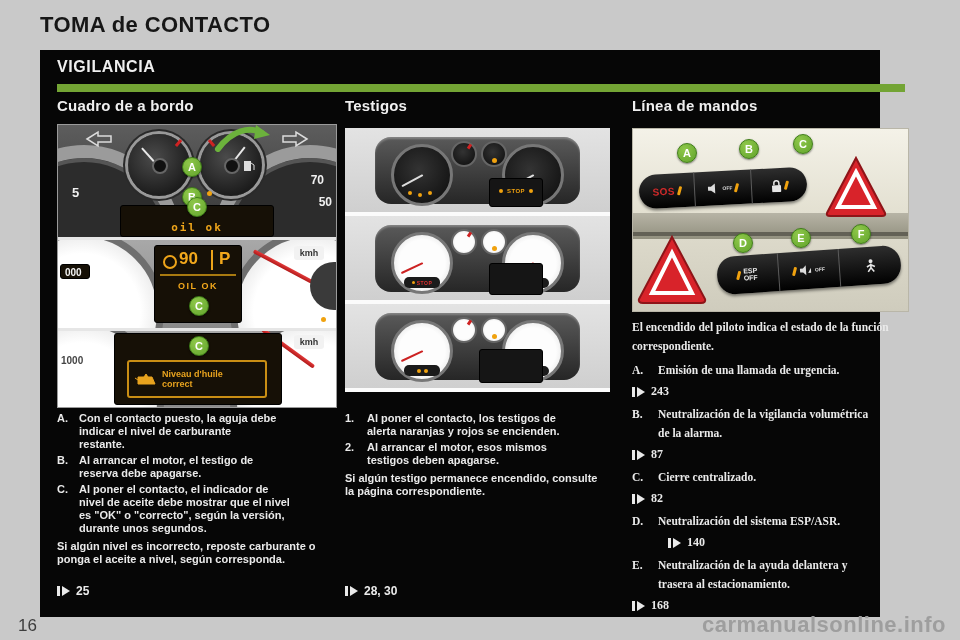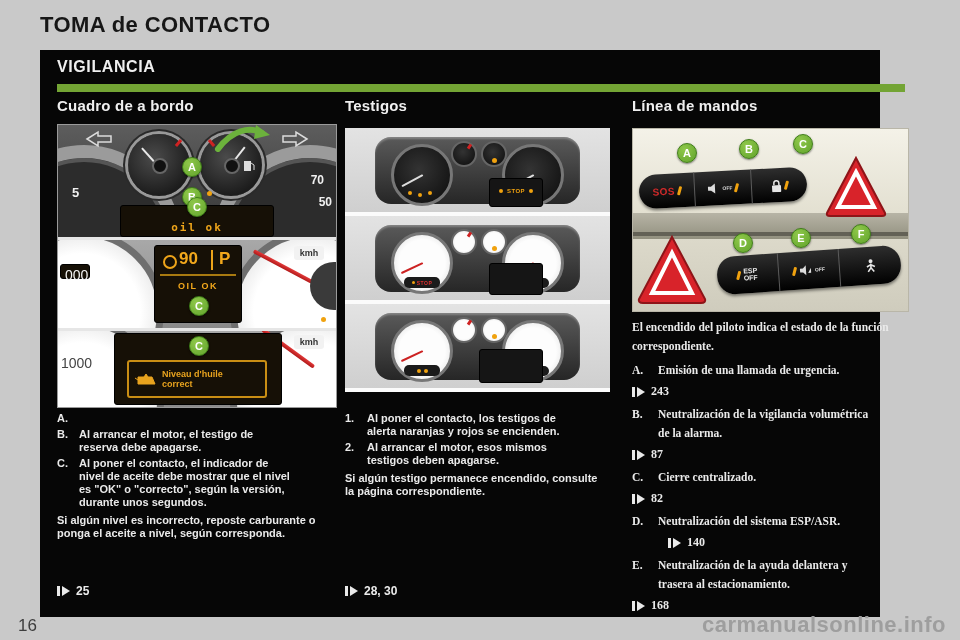--- a/index.html
+++ b/index.html
@@ -44,21 +44,21 @@
   .f1p3{top:206px;height:76px;background:linear-gradient(#a8a8a8,#8a8a8a);}
   .sidedial{position:absolute;width:170px;height:170px;border-radius:50%;background:#2c2c2c;border:13px solid #9b9b9b;box-shadow:inset 0 0 0 4px #555;}
   .sidedial-w{position:absolute;width:150px;height:150px;border-radius:50%;background:radial-gradient(circle,#ffffff 55%,#ededed 72%,#d7d7d7 100%);border:7px solid #6f6f6f;}
   .gauge{position:absolute;width:62px;height:62px;border-radius:50%;background:radial-gradient(circle at 42% 38%,#4b4b4b,#1c1c1c 72%);box-shadow:0 0 0 3px #999,0 0 0 5px #2a2a2a;}
   .hub{position:absolute;width:12px;height:12px;border-radius:50%;background:#111;border:2px solid #666;}
   .redtick{position:absolute;width:3px;height:8px;background:#cf2222;}
   .lcd{position:absolute;background:#161006;border:1px solid #000;border-radius:3px;}
   .seg{font-family:"DejaVu Sans Mono",monospace;color:#eda41a;font-weight:bold;}
   .amber{color:#f2a81c;}
   .kmh-chip{position:absolute;width:30px;height:14px;background:#f2f2f2;border-radius:3px;color:#333;font-size:9px;font-weight:bold;text-align:center;line-height:14px;}
-  .odo{position:absolute;color:#f2f2f2;font-size:14px;font-weight:normal;}
+  .odo{position:absolute;color:#f2f2f2;font-size:10px;font-weight:bold;}
   .rneedle{position:absolute;height:4px;background:linear-gradient(#e23a3a,#b21919);border-radius:2px;transform-origin:right center;}
   .dialnum{position:absolute;color:#f0f0f0;font-weight:bold;}
 
   
   .fig2{left:305px;top:78px;width:265px;height:264px;background:#fbfbfb;}
   .f2p{position:absolute;left:0;width:265px;height:84px;background:linear-gradient(#e3e3e3,#cfcfcf);}
   .housing{position:absolute;left:30px;top:9px;width:205px;height:67px;border-radius:16px;background:linear-gradient(#5a5a5a,#262626);box-shadow:inset 0 2px 2px rgba(255,255,255,.25);}
   .bigdial{position:absolute;width:56px;height:56px;border-radius:50%;border:3px solid #777;}
   .bd-dark{background:radial-gradient(circle at 45% 40%,#333,#151515 75%);}
   .bd-white{background:radial-gradient(circle,#fdfdfd 58%,#e9e9e9 80%,#cfcfcf 100%);}
@@ -338,20 +338,21 @@
         </div>
       </div>
       <div class="badge" style="left:100px;top:104px;">D</div>
       <div class="badge" style="left:158px;top:99px;">E</div>
       <div class="badge" style="left:218px;top:95px;">F</div>
     </div>
 
     <div class="tblock" style="left:17px;top:362px;width:278px;">
       <div class="li" style="padding-right:58px;">
         <span class="lbl">A.</span>
+        <span class="txt">Con el contacto puesto, la aguja debe indicar el nivel de carburante restante.</span>
       </div>
       <div class="li" style="padding-right:58px;">
         <span class="lbl">B.</span>
         <span class="txt">Al arrancar el motor, el testigo de reserva debe apagarse.</span>
       </div>
       <div class="li" style="padding-right:44px;">
         <span class="lbl">C.</span>
         <span class="txt">Al poner el contacto, el indicador de nivel de aceite debe mostrar que el nivel es "OK" o "correcto", según la versión, durante unos segundos.</span>
       </div>
       <div class="note">Si algún nivel es incorrecto, reposte carburante o ponga el aceite a nivel, según corresponda.</div>

